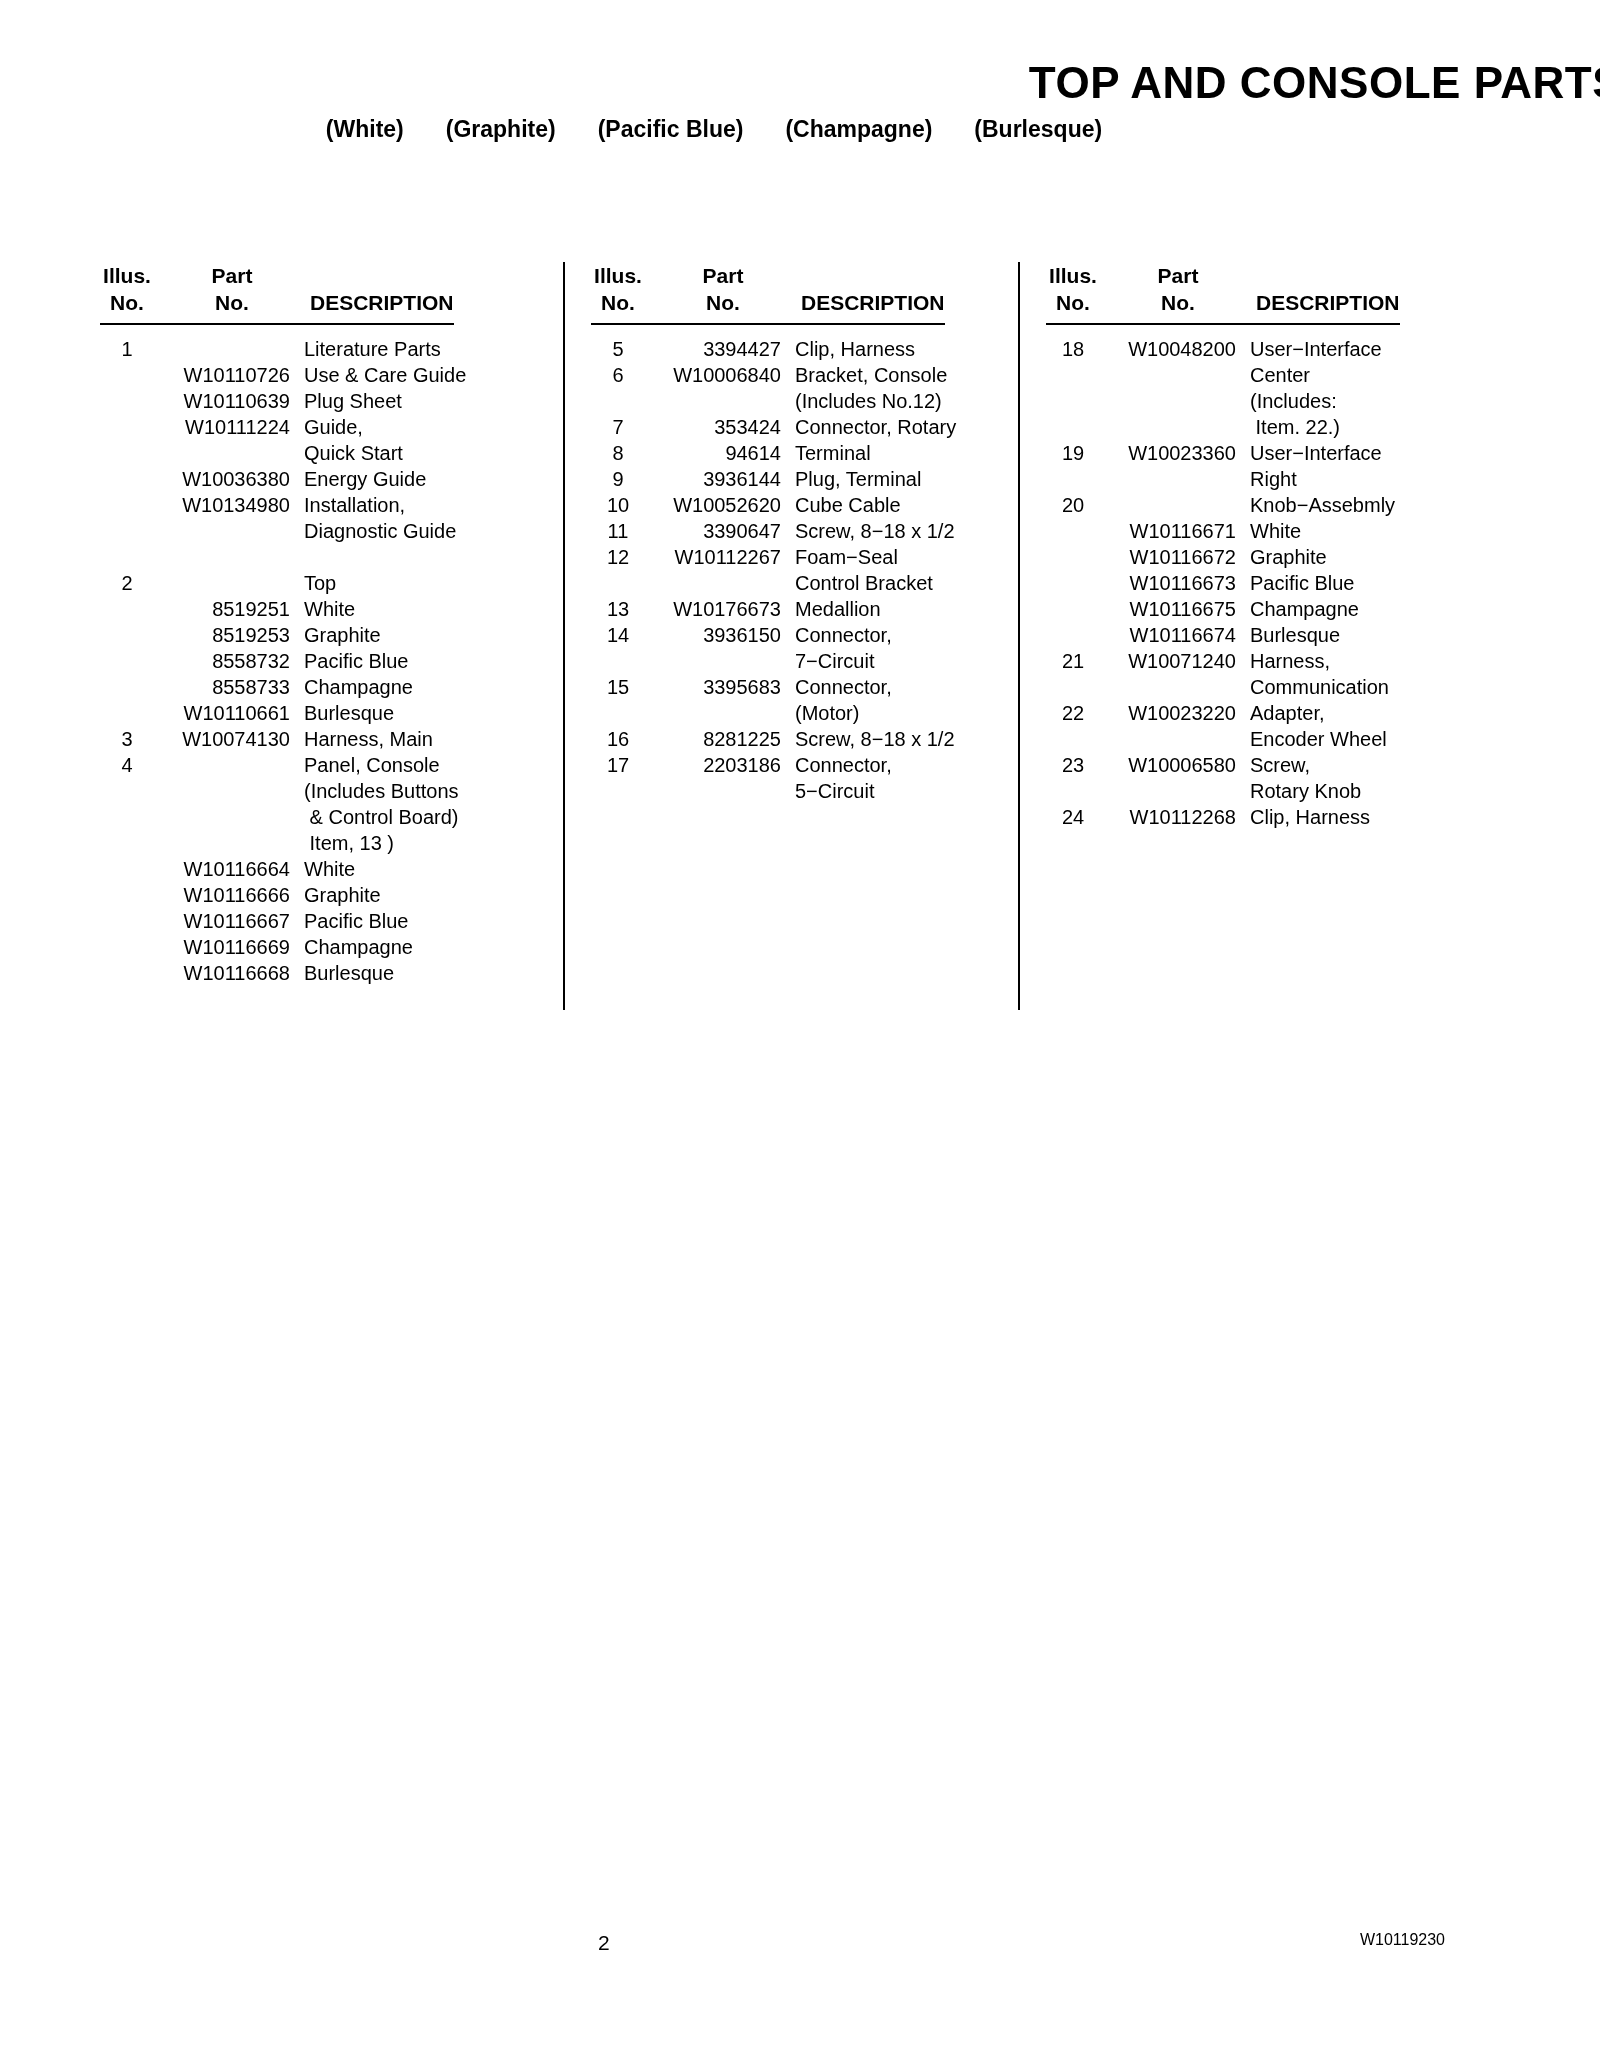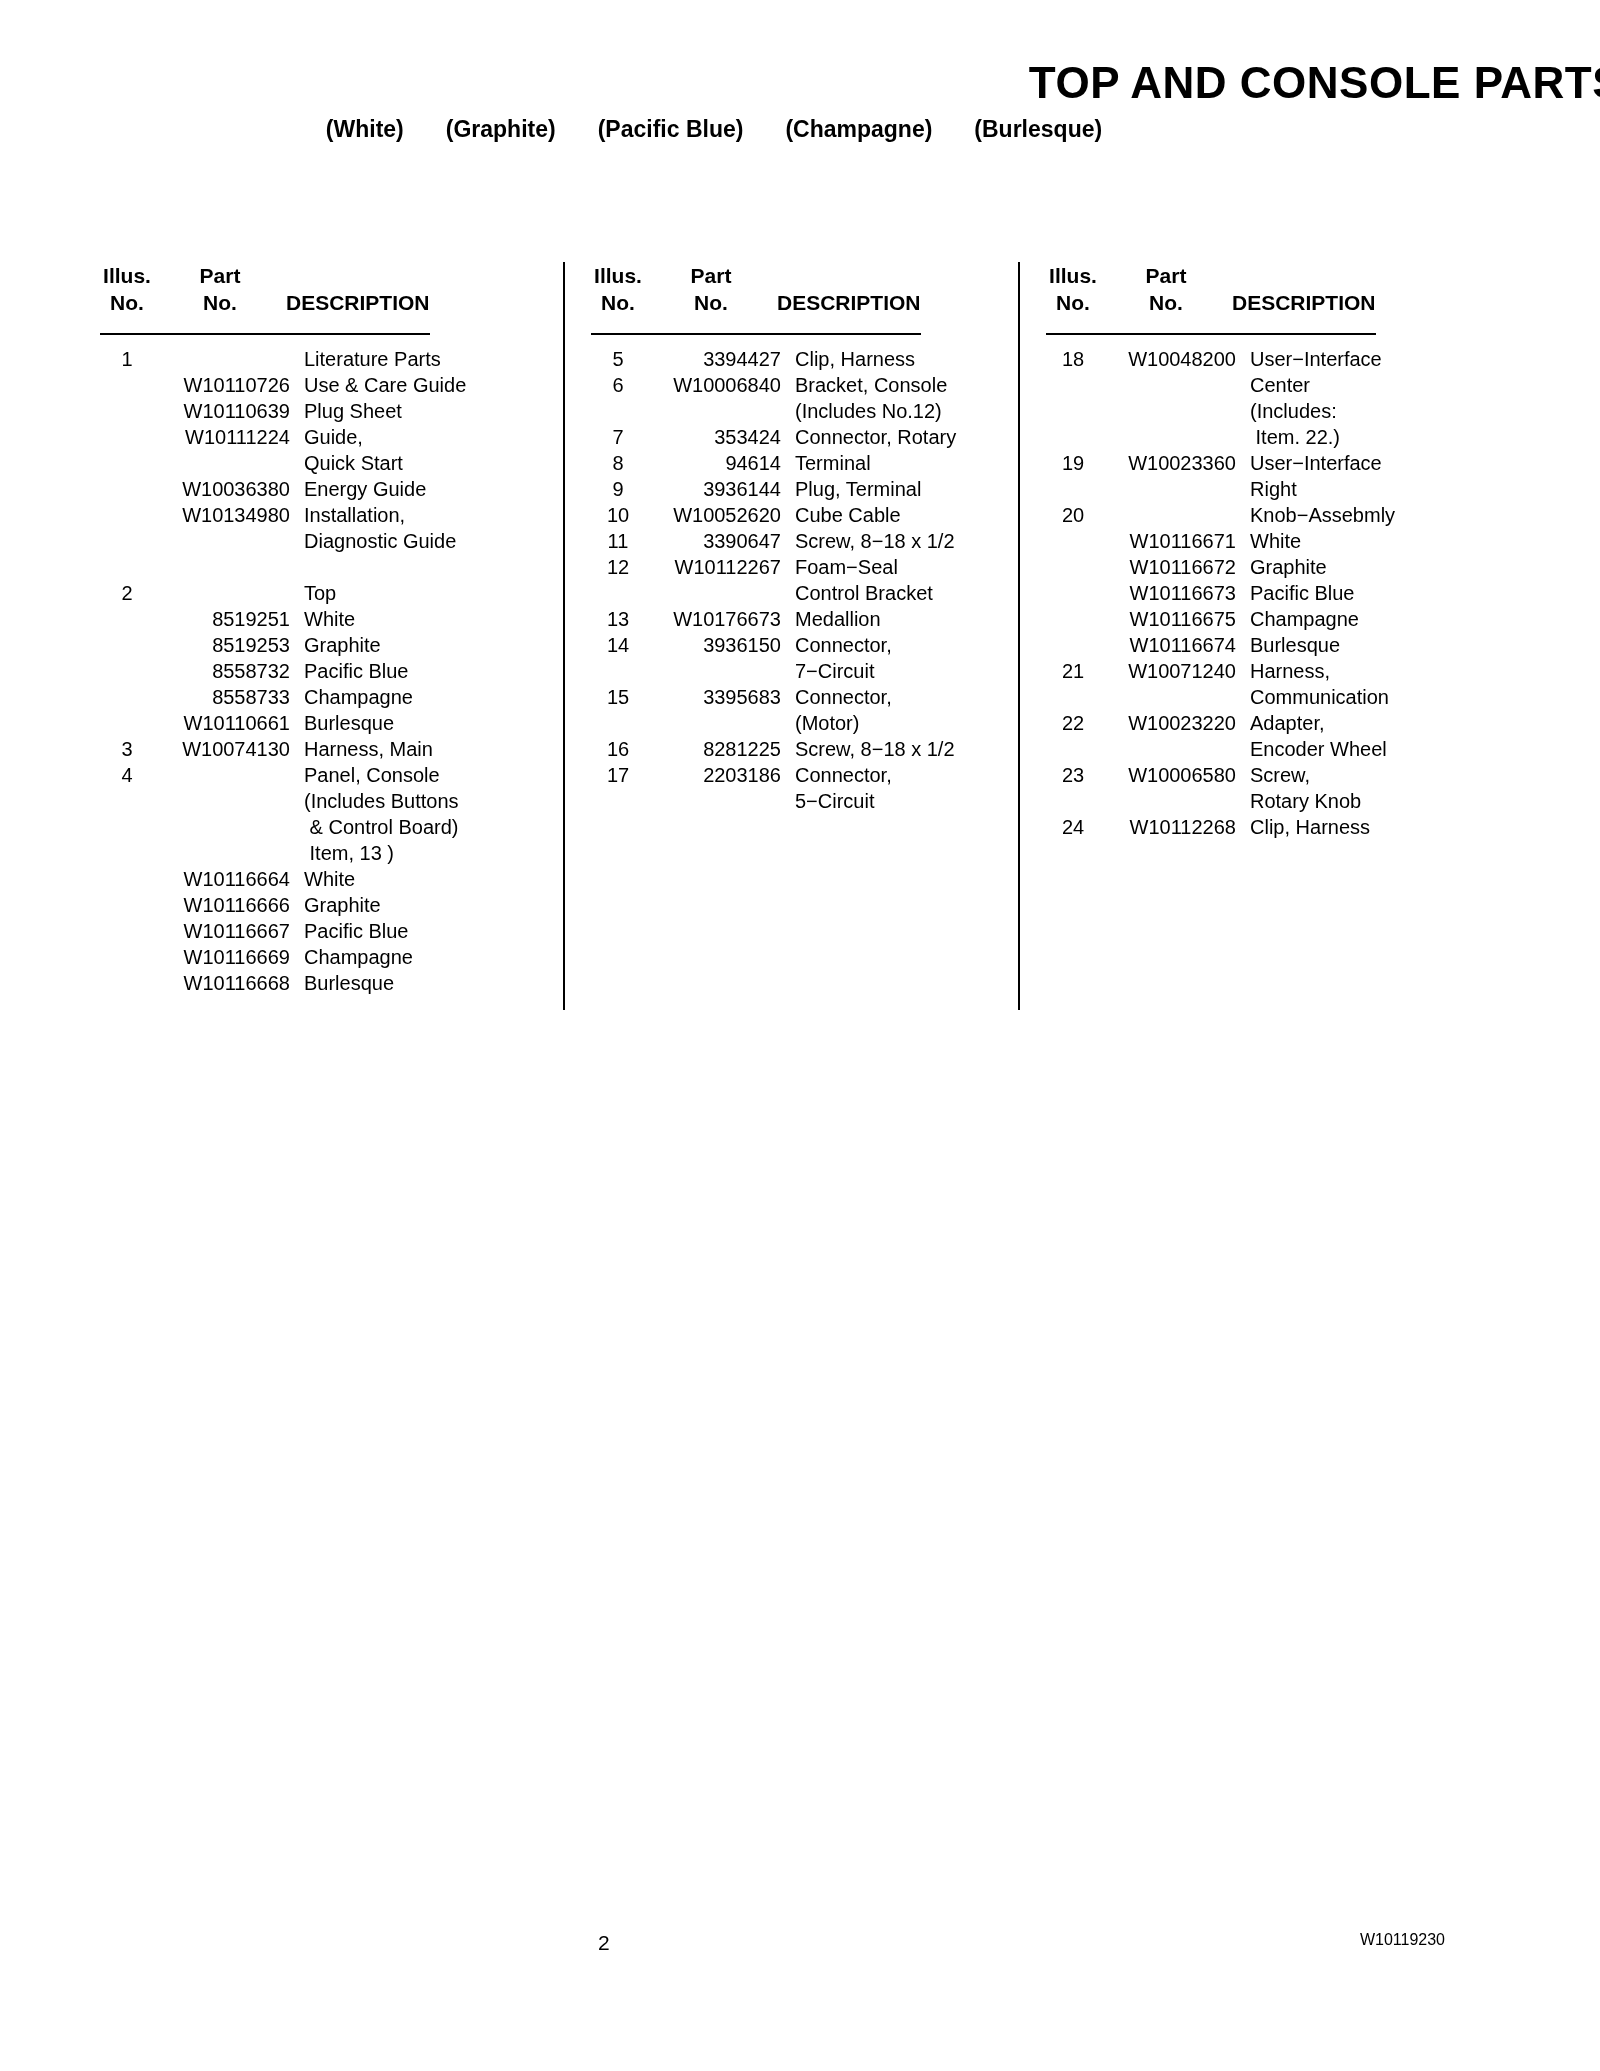--- a/index.html
+++ b/index.html
@@ -47,24 +47,24 @@
     display: flex;
     height: 748px;
   }
   .col { box-sizing: border-box; }
   .col-1 { width: 465px; border-right: 2px solid #000; }
   .col-2 { width: 455px; border-right: 2px solid #000; padding-left: 26px; }
   .col-3 { width: 440px; padding-left: 26px; }
   .col-header {
     display: grid;
     grid-template-columns: 54px 122px max-content;
-    column-gap: 5px;
+    column-gap: 17px;
     width: max-content;
     border-bottom: 2px solid #000;
-    padding-bottom: 17px;
+    padding-bottom: 7px;
     font-weight: bold;
     font-size: 21px;
     line-height: 27px;
   }
   .hc { display: flex; flex-direction: column; }
   .illus-h { text-align: center; }
   .part-h { text-align: center; }
   .desc-h { justify-content: flex-end; text-align: left; }
   .rows { margin-top: 11px; }
   .row {

